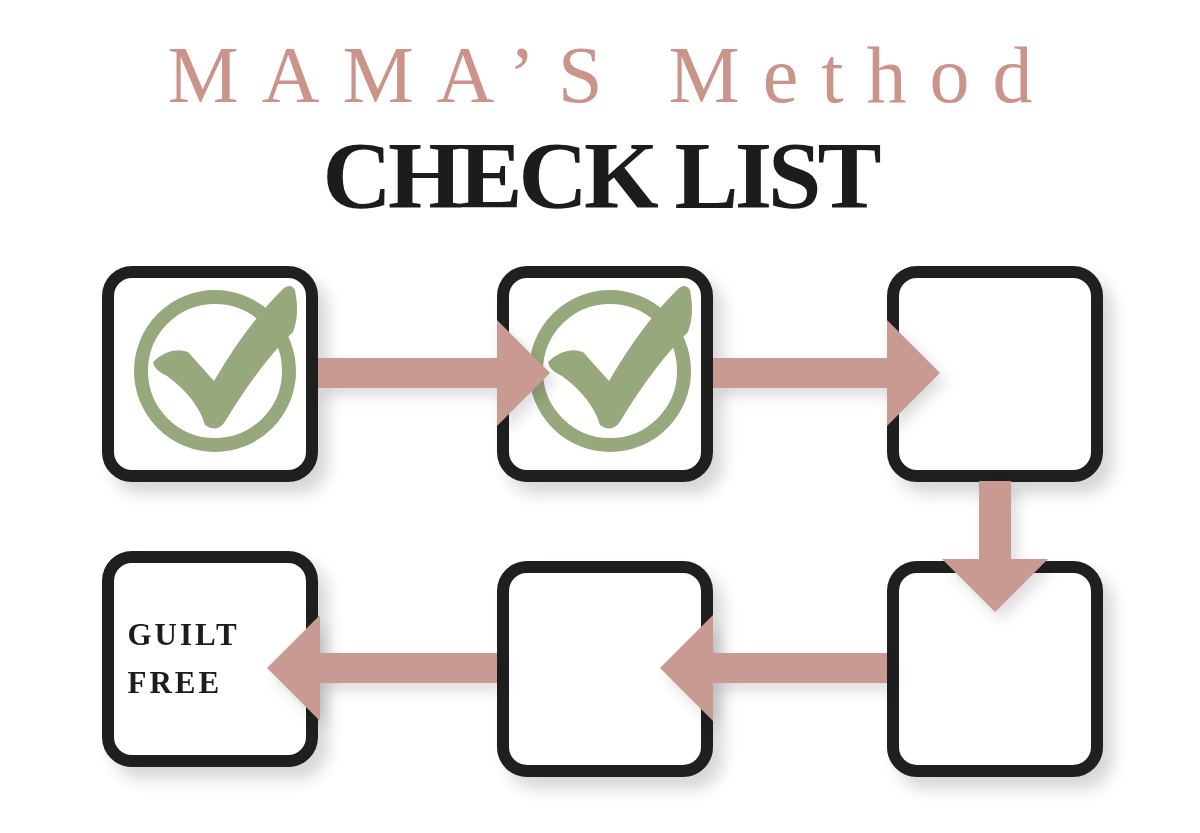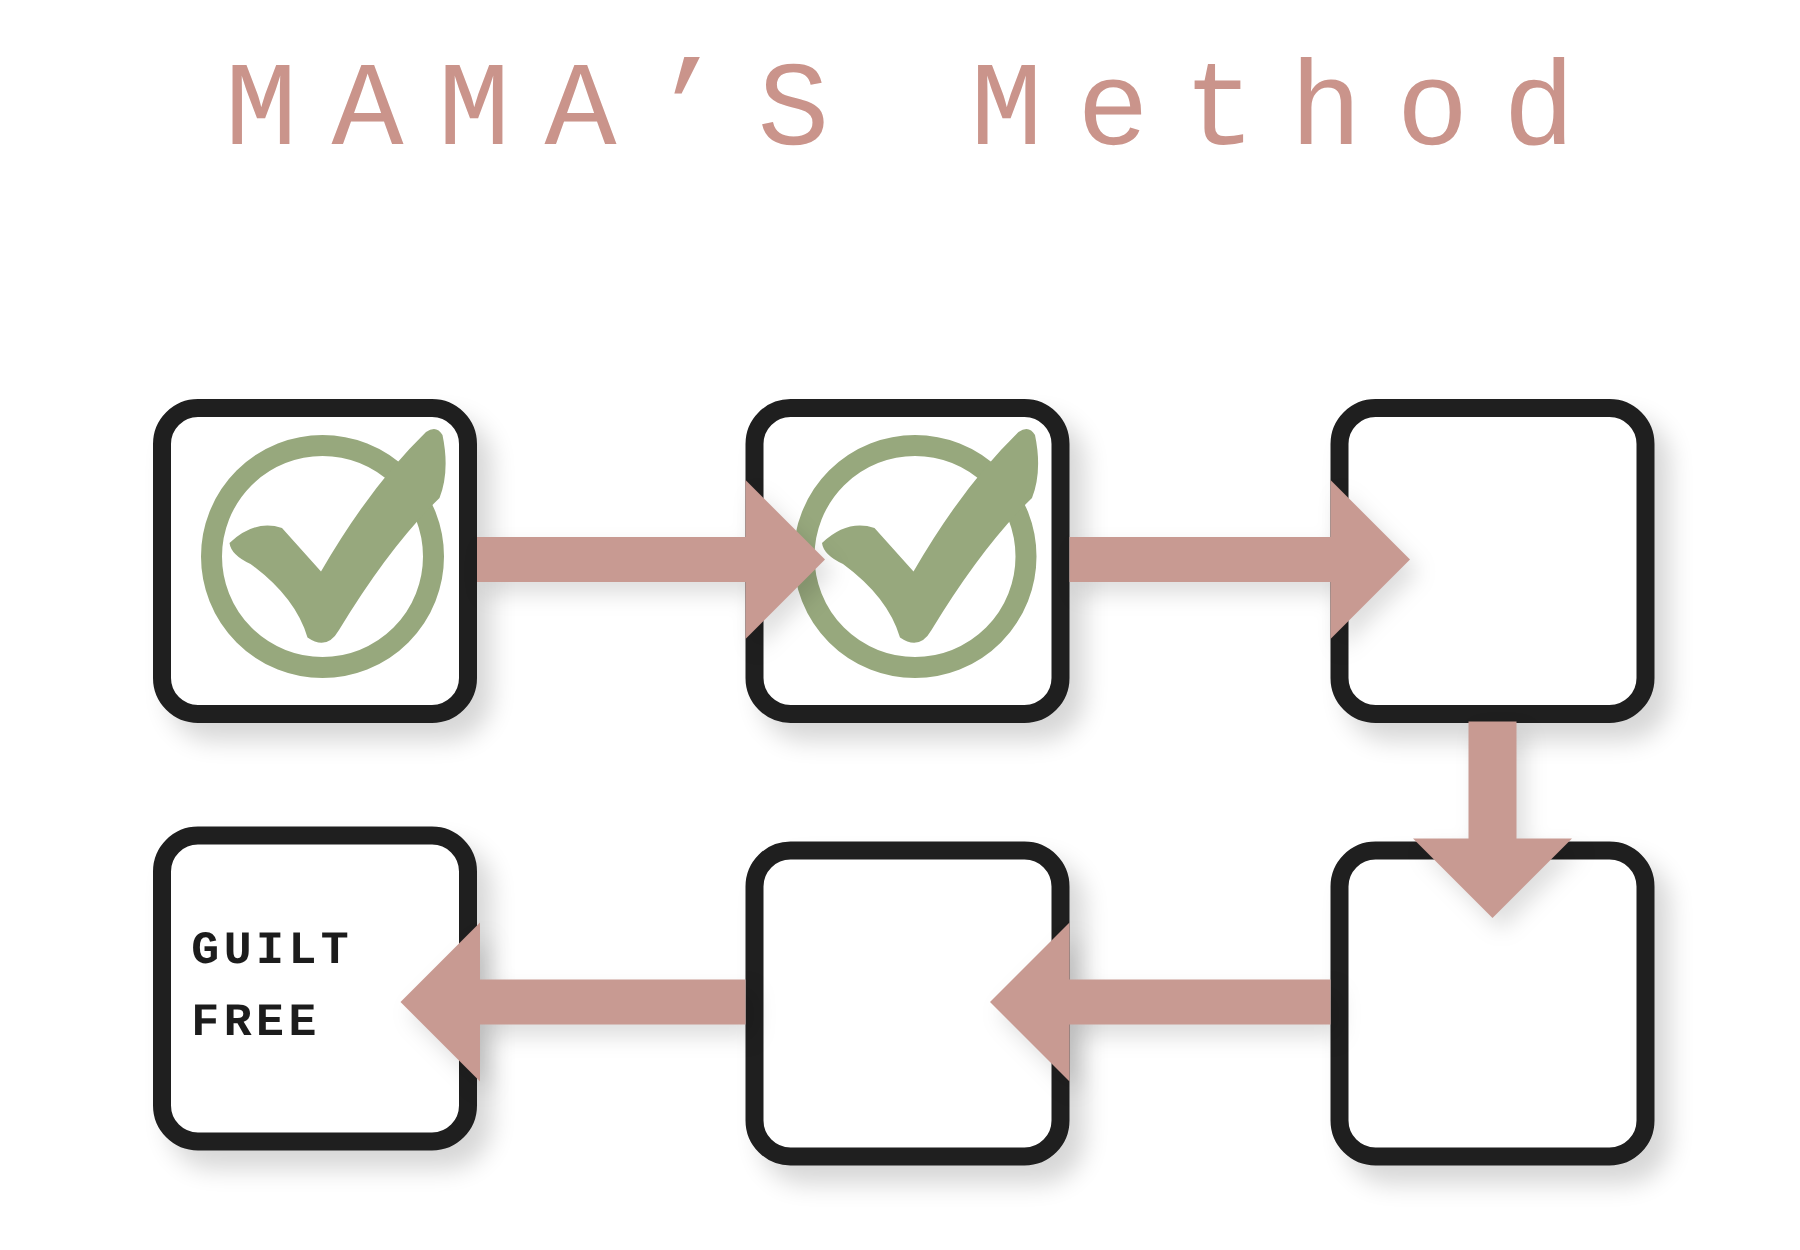--- a/index.html
+++ b/index.html
@@ -2,21 +2,21 @@
 <html><head>
 <meta charset="utf-8">
 <style>
   html, body { margin: 0; padding: 0; background: #ffffff; }
   .canvas {
     position: relative;
     width: 1200px;
     height: 833px;
     background: #ffffff;
     overflow: hidden;
-    font-family: Liberation Mono, monospace;
+    font-family: Liberation Serif, serif;
   }
 
   
   .brand {
     position: absolute;
     top: 30px;
     left: 0;
     width: 100%;
     text-align: center;
     font-size: 80px;
@@ -97,20 +97,21 @@
     fill: #c89a92;
     filter: drop-shadow(6px 8px 7px rgba(0, 0, 0, 0.13));
   }
 </style>
 </head>
 <body>
 
 <div class="canvas">
 
   <div class="brand">MAMA’S Method</div>
+  <div class="page-title">CHECK LIST</div>
 
   <div class="node" id="node-step-1">
     <svg class="check-icon" viewBox="0 0 200 200" aria-hidden="true">
       <circle cx="103" cy="99" r="74" fill="none" stroke="#97a87d" stroke-width="14"></circle>
       <path fill="#97a87d" d="M 41 90 Q 58 74 76 80 L 102 109 Q 135 52 172 16 Q 179 11 183 18 Q 188 42 181 60 Q 148 92 114 148 Q 106 162 93 153 Q 85 126 55 104 Q 42 98 41 90 Z"></path>
     </svg>
   </div>
 
   <div class="node" id="node-step-2">
     <svg class="check-icon" viewBox="0 0 200 200" aria-hidden="true">

